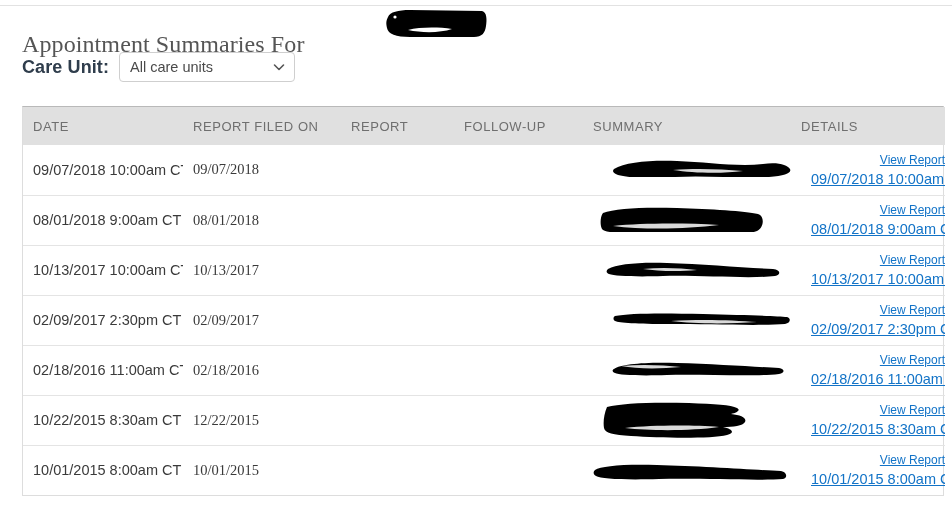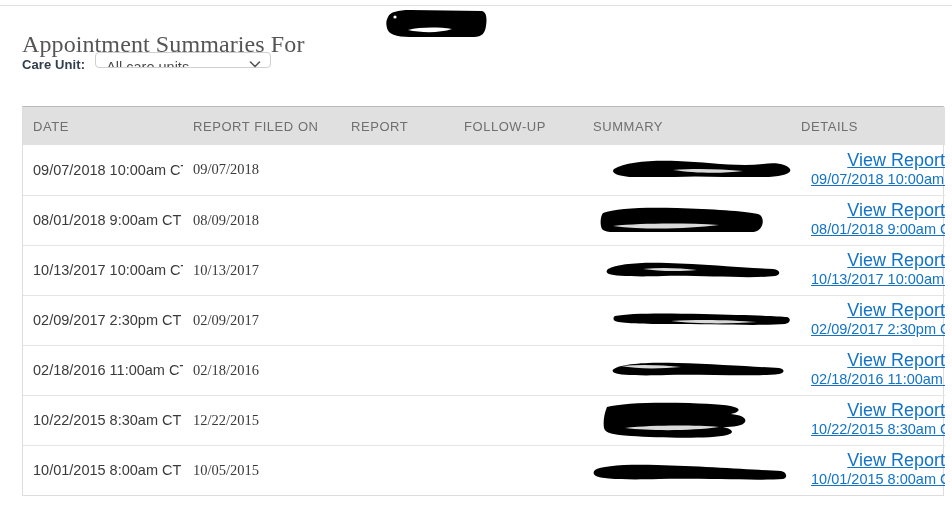--- a/index.html
+++ b/index.html
@@ -45,35 +45,35 @@
   }
   .filter-row {
     position: absolute;
     top: 52px;
     left: 22px;
     display: flex;
     align-items: center;
     gap: 10px;
   }
   .filter-label {
-    font-size: 13px;
+    font-size: 18px;
     font-weight: bold;
     color: #2f3d4c;
     letter-spacing: 0.1px;
   }
   .select-wrap {
     position: relative;
     display: inline-block;
   }
   .care-select {
     appearance: none;
     -webkit-appearance: none;
     -moz-appearance: none;
     width: 176px;
-    height: 16px;
+    height: 30px;
     padding: 0 28px 0 10px;
     border: 1px solid #cfcfcf;
     border-radius: 4px;
     background: #ffffff;
     font-family: "Liberation Sans", sans-serif;
     font-size: 14.5px;
     color: #4a4a4a;
     line-height: 28px;
     box-sizing: border-box;
     outline: none;
@@ -148,21 +148,21 @@
   }
   .col-date    { width: 160px; }
   .col-filed   { width: 158px; }
   .col-course  { width: 113px; }
   .col-follow  { width: 129px; }
   .col-summary { width: 218px; }
   .col-details { width: 144px; }
   a.report-link {
     color: #1273c7;
     text-decoration: underline;
-    font-size: 18px;
+    font-size: 12px;
     display: block;
     white-space: nowrap;
     cursor: pointer;
   }
   a.report-date-link {
     color: #1273c7;
     text-decoration: underline;
     font-size: 14.5px;
     display: block;
     white-space: nowrap;
@@ -235,21 +235,21 @@
               <path d="M62,13 C84,11 110,12 132,14 C110,17 82,16 62,13 Z" fill="#ffffff" opacity="0.85"></path>
             </svg>
           </td>
           <td class="cell-details">
             <a class="report-link">View Report</a>
             <a class="report-date-link">09/07/2018 10:00am CT</a>
           </td>
         </tr>
         <tr>
           <td class="cell-date">08/01/2018 9:00am CT</td>
-          <td class="cell-filed">08/09/2018</td>
+          <td class="cell-filed">08/01/2018</td>
           <td class="cell-course"></td>
           <td class="cell-followup"></td>
           <td class="cell-summary">
             <svg class="redaction-svg" width="166" height="26" viewBox="0 0 166 26" style="left: 16px; top: 10px;">
               <path d="M4,7 C16,2 46,1 78,2 C112,3 146,5 159,8 C166,10 165,22 158,25 C142,31 96,30 58,29 C26,28 6,27 3,23 C1,19 1,11 4,7 Z" fill="#000000"></path>
               <path d="M14,20 C44,17 86,17 120,19 C88,23 46,24 14,20 Z" fill="#ffffff" opacity="0.85"></path>
             </svg>
           </td>
           <td class="cell-details">
             <a class="report-link">View Report</a>
@@ -315,21 +315,21 @@
               <path d="M24,26 C52,23 92,23 118,25 C90,29 50,29 24,26 Z" fill="#ffffff" opacity="0.85"></path>
             </svg>
           </td>
           <td class="cell-details">
             <a class="report-link">View Report</a>
             <a class="report-date-link">10/22/2015 8:30am CT</a>
           </td>
         </tr>
         <tr>
           <td class="cell-date">10/01/2015 8:00am CT</td>
-          <td class="cell-filed">10/05/2015</td>
+          <td class="cell-filed">10/01/2015</td>
           <td class="cell-course"></td>
           <td class="cell-followup"></td>
           <td class="cell-summary">
             <svg class="redaction-svg" width="196" height="22" viewBox="0 0 196 22" style="left: 10px; top: 14px;">
               <path d="M2,10 C8,6 30,4 64,5 C108,6 164,10 188,11 C194,12 195,18 190,19 C164,21 110,18 66,19 C32,20 8,19 3,16 C0,14 0,12 2,10 Z" fill="#000000"></path>
             </svg>
           </td>
           <td class="cell-details">
             <a class="report-link">View Report</a>
             <a class="report-date-link">10/01/2015 8:00am CT</a>

